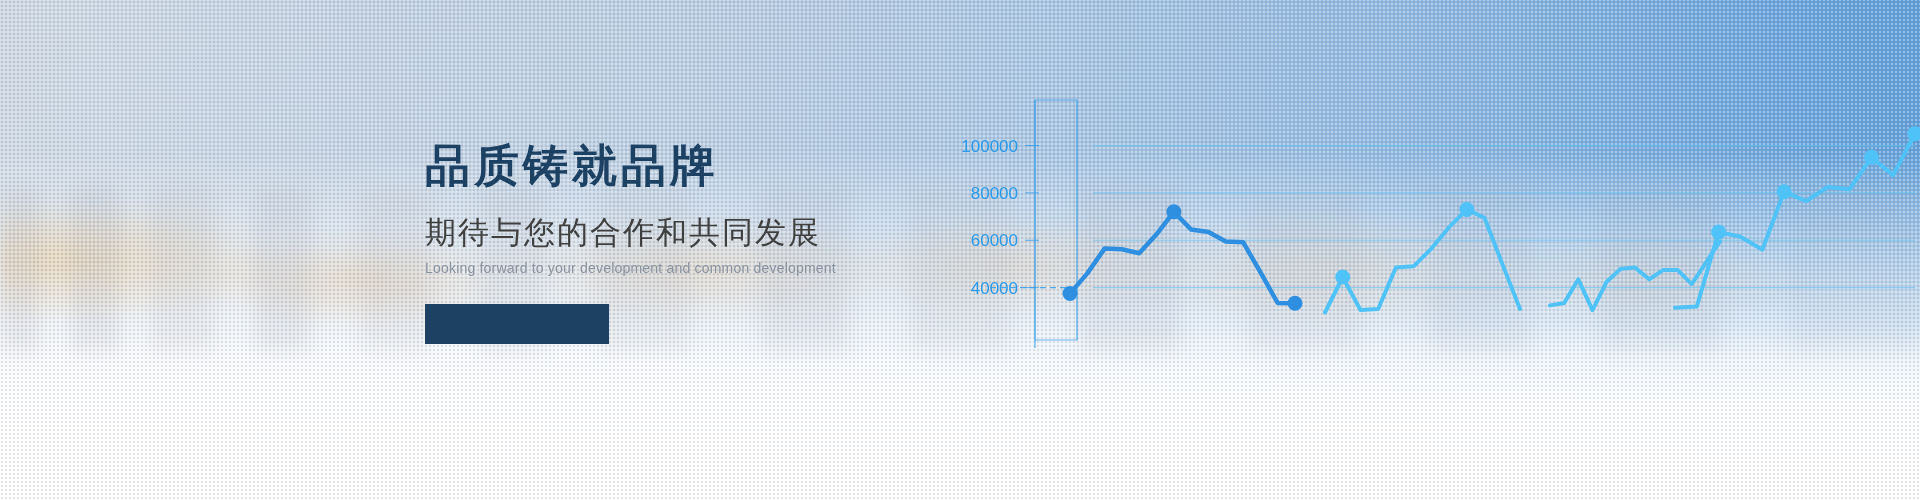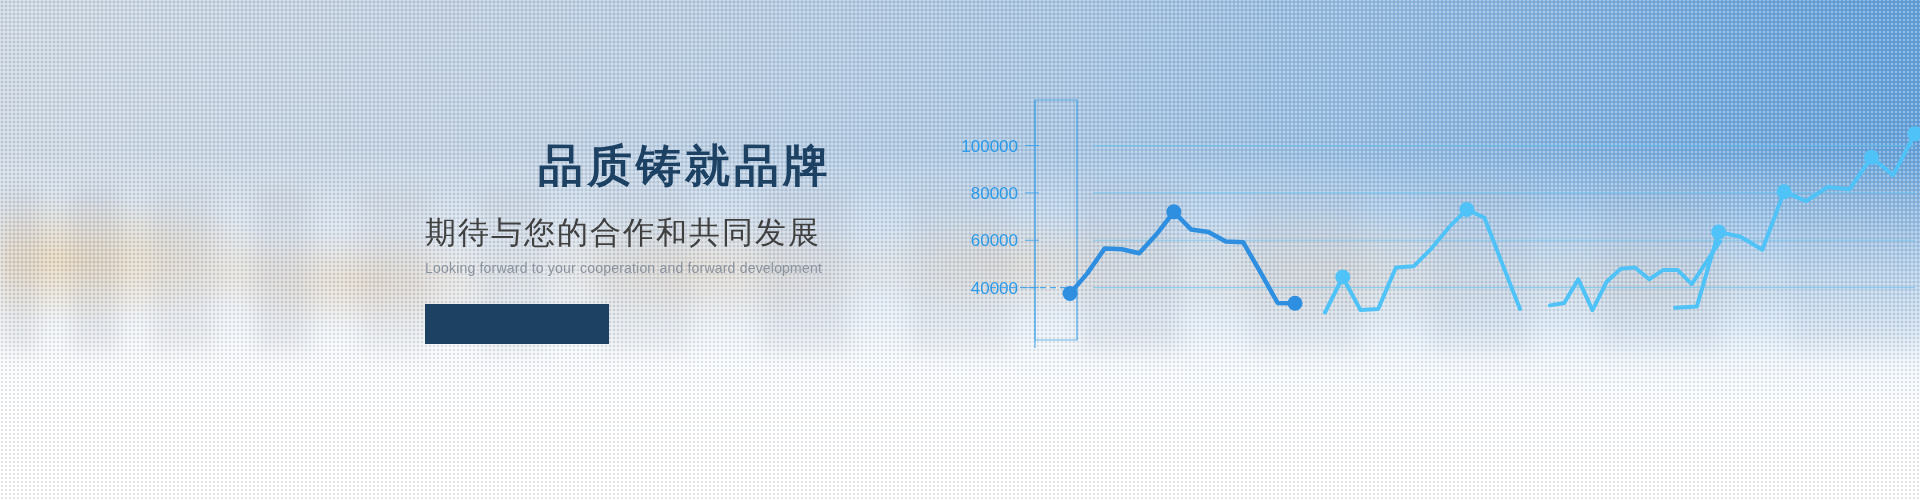--- a/index.html
+++ b/index.html
@@ -99,21 +99,20 @@
     left:425px; top:140px;
     width:520px;
   }
   .headline{
     font-size:45px;
     line-height:1.15;
     letter-spacing:4px;
     font-weight:700;
     color:#1d4163;
     white-space:nowrap;
-    text-align:center;
   }
   .subhead{
     margin-top:22px;
     font-size:31px;
     line-height:1.2;
     letter-spacing:2px;
     font-weight:400;
     color:#404040;
     white-space:nowrap;
   }
@@ -161,21 +160,21 @@
   <div class="bg-sky"></div>
   <div class="bg-haze"></div>
   <div class="bg-skyline"></div>
   <div class="bg-fade-bottom"></div>
   <div class="bg-dots"></div>
   <div class="bg-dots2"></div>
 
   <div class="copy">
     <div class="headline">品质铸就品牌</div>
     <div class="subhead">期待与您的合作和共同发展</div>
-    <div class="subhead-en">Looking forward to your cooperation and forward development</div>
+    <div class="subhead-en">Looking forward to your development and common development</div>
     <button class="cta"></button>
   </div>
 
   <div class="chart">
     <svg id="chart-svg" viewBox="0 0 990 300" preserveAspectRatio="none">
         <text x="88" y="193.63157894736844" class="ylabel">40000</text>
         <line x1="95" y1="187.63157894736844" x2="109" y2="187.63157894736844" stroke="#3ba0e8" stroke-width="1" opacity="0.85"></line>
         <text x="88" y="146.26315789473685" class="ylabel">60000</text>
         <line x1="95" y1="140.26315789473685" x2="109" y2="140.26315789473685" stroke="#3ba0e8" stroke-width="1" opacity="0.85"></line>
         <text x="88" y="98.89473684210526" class="ylabel">80000</text>

